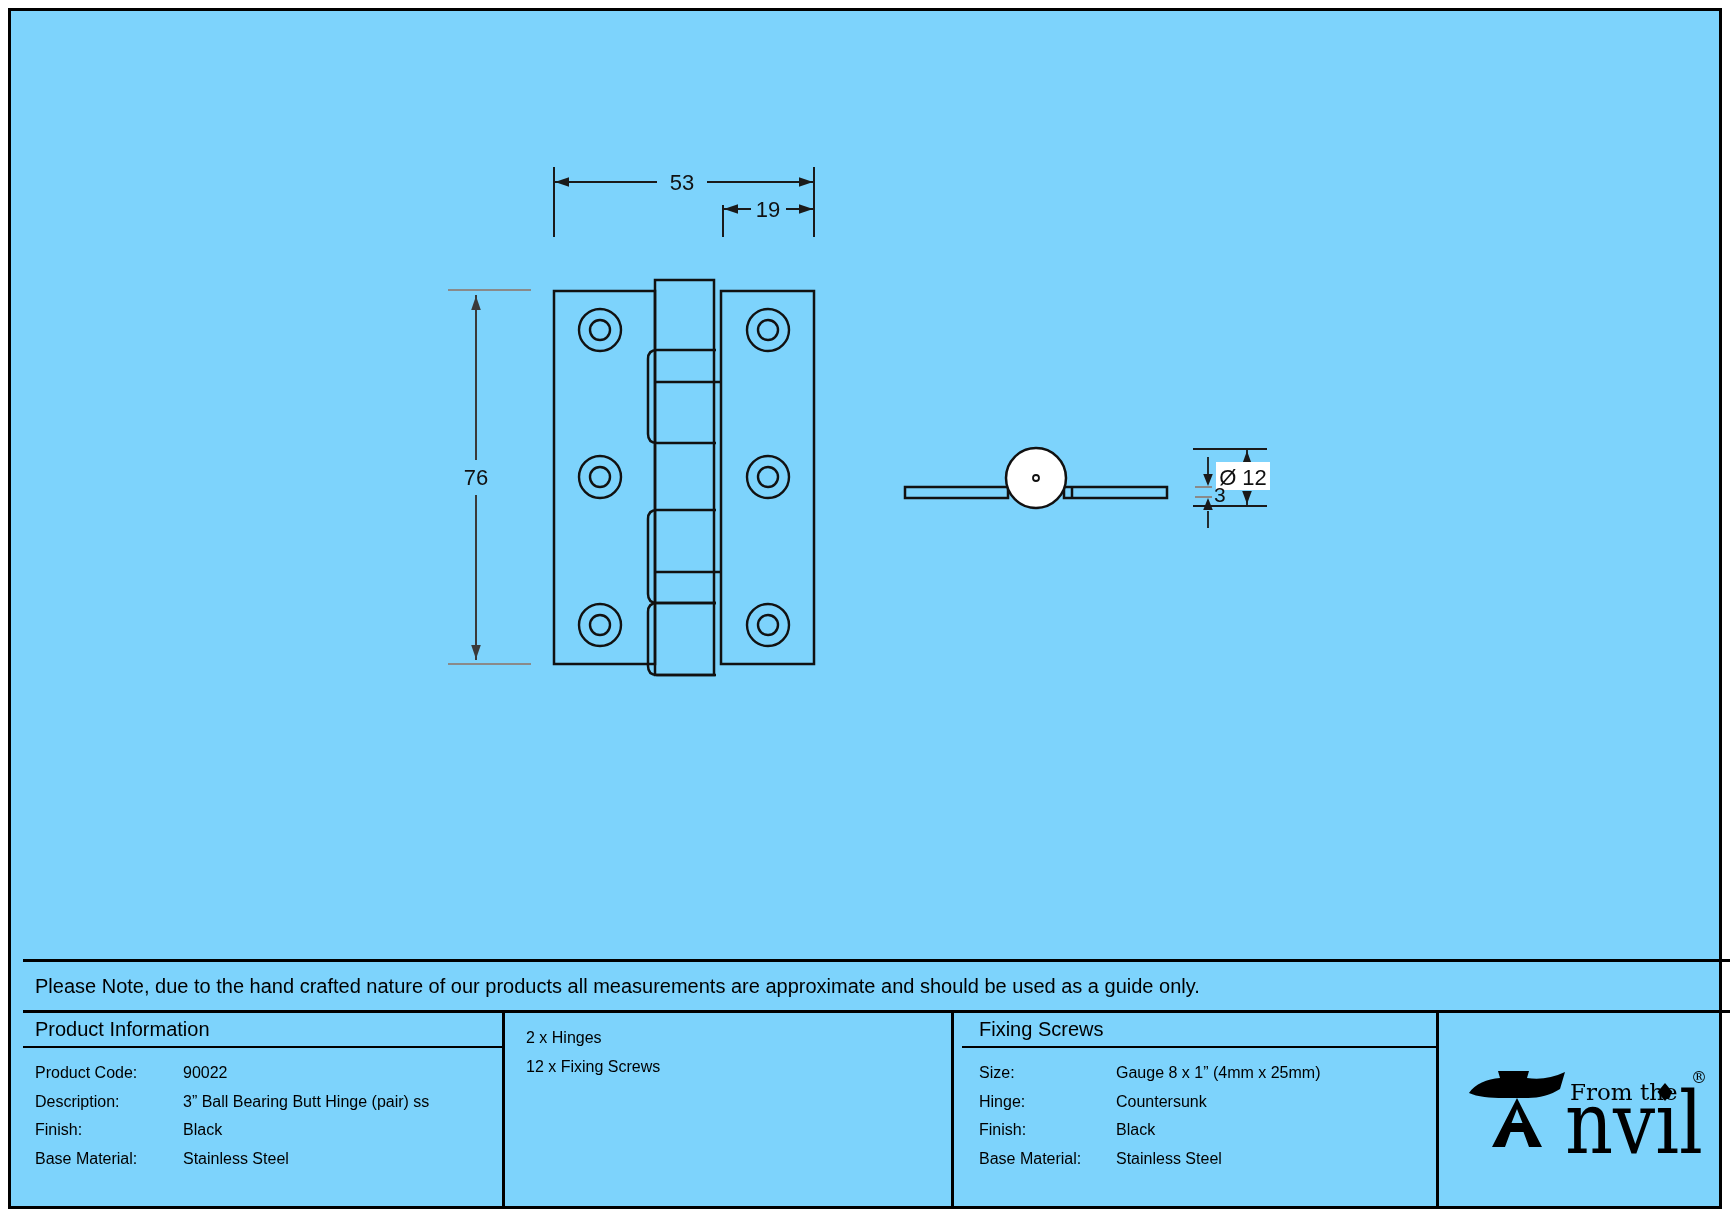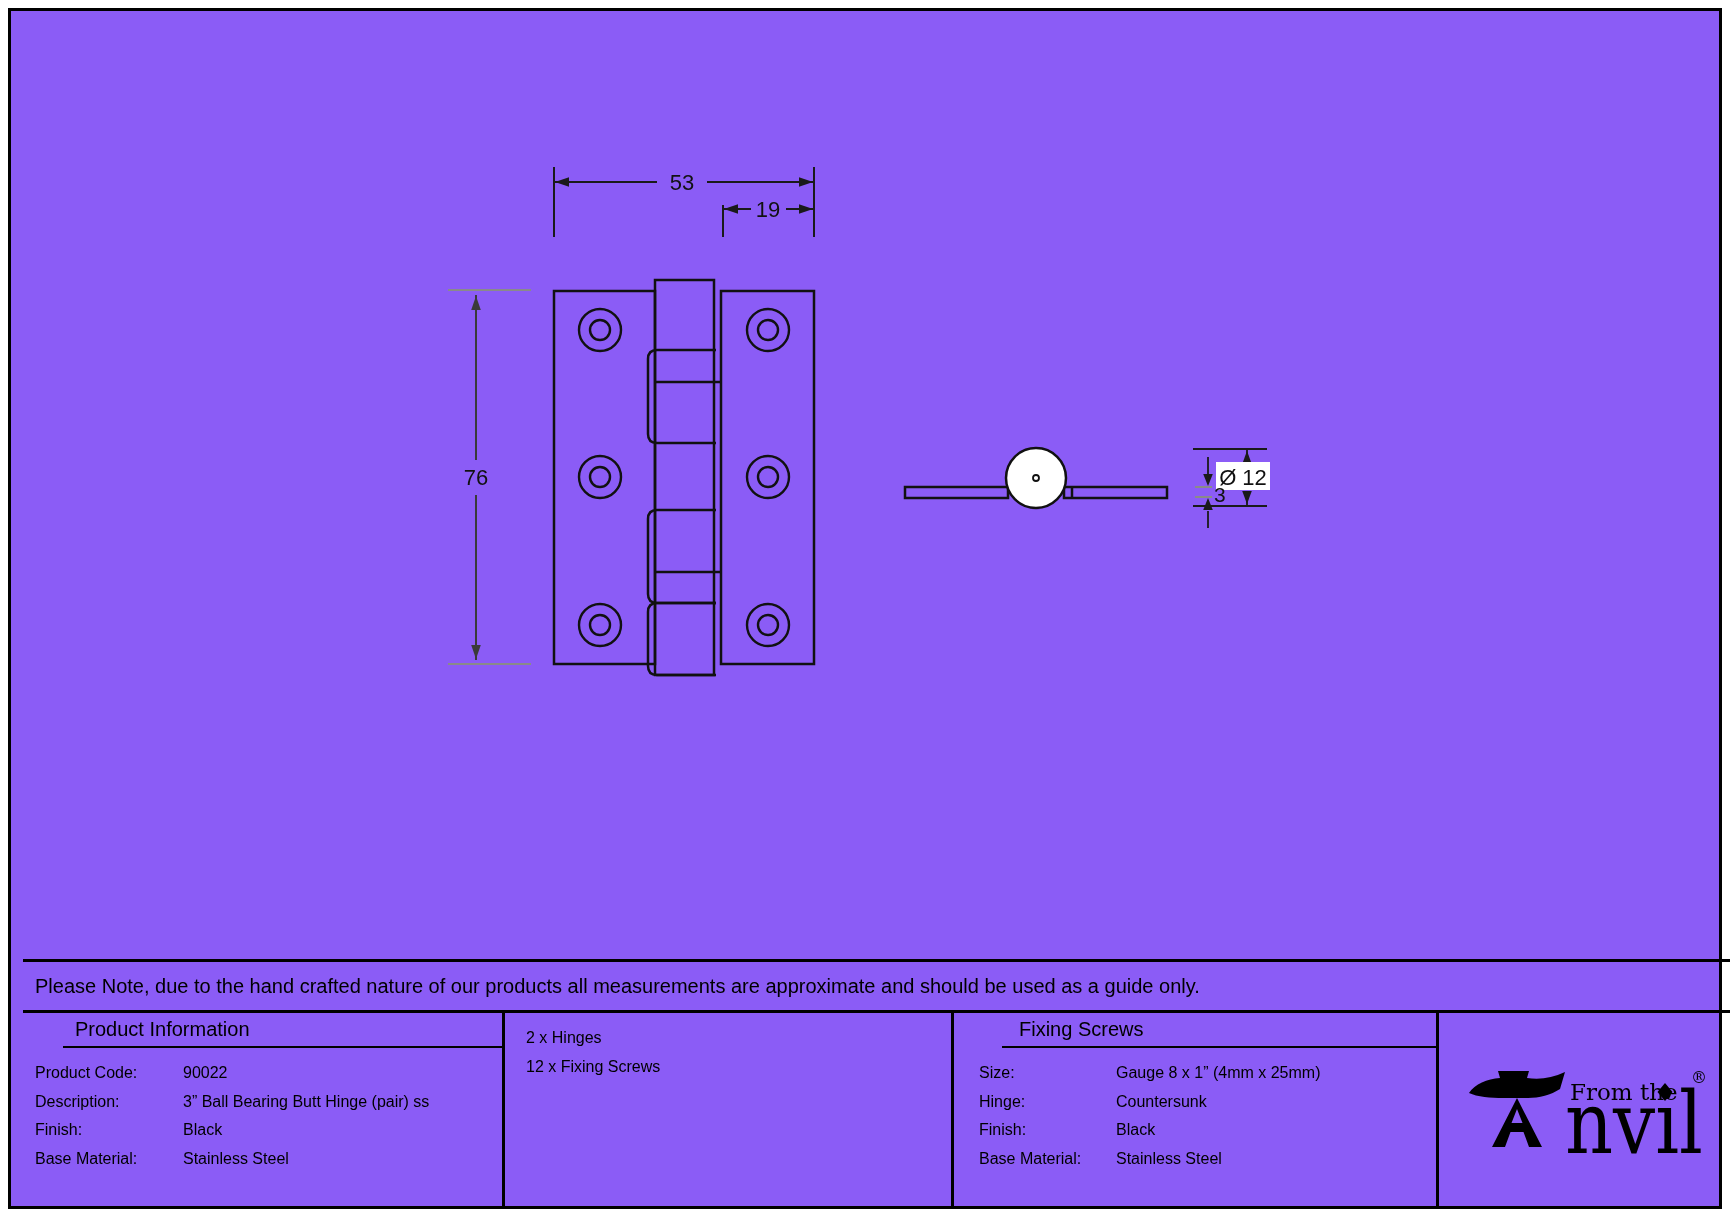--- a/index.html
+++ b/index.html
@@ -1,27 +1,27 @@
 <!DOCTYPE html>
 <html><head>
 <meta charset="utf-8">
 <style>
   html,body{margin:0;padding:0;background:#fff;width:1730px;height:1217px;overflow:hidden;
     font-family:"Liberation Sans",sans-serif;-webkit-font-smoothing:antialiased;}
-  .page{position:absolute;left:8px;top:8px;width:1708px;height:1195px;border:3px solid #000;background:#8b5cf6;}
+  .page{position:absolute;left:8px;top:8px;width:1708px;height:1195px;border:3px solid #000;background:#7dd3fc;}
   .drawing-svg{position:absolute;left:0;top:0;}
   .bottom{position:absolute;left:12px;bottom:0;width:1708px;}
   .note-bar{height:48px;border-top:3px solid #000;border-bottom:3px solid #000;
     display:flex;align-items:center;padding-left:12px;font-size:20px;color:#000;}
   .info-table{display:flex;height:148px;align-items:stretch;height:193px;}
   .tcol{border-right:3px solid #000;display:flex;flex-direction:column;}
   .tcol.c1{width:479px;}
   .tcol.c2{width:446px;}
   .tcol.c3{width:474px;padding-left:8px;}
-  .tcol-header{height:33px;border-bottom:2.5px solid #000;display:flex;align-items:center;font-size:20px;color:#000;margin-left:40px;}
+  .tcol-header{height:33px;border-bottom:2.5px solid #000;display:flex;align-items:center;font-size:20px;color:#000;}
   .c1 .tcol-header,.c1 .tcol-body{padding-left:12px;}
   .c2 .tcol-header,.c2 .tcol-body{padding-left:21px;}
   .c3 .tcol-header,.c3 .tcol-body{padding-left:17px;}
   .tcol-body{padding-top:11px;font-size:16px;color:#000;}
   .trow{display:flex;line-height:28.5px;}
   .c1 .tlabel{width:148px;flex:none;}
   .c3 .tlabel{width:137px;flex:none;}
   .titem{line-height:28.5px;}
   .logo-cell{flex:1;position:relative;}
   .logo-svg{position:absolute;left:0;top:0;}

